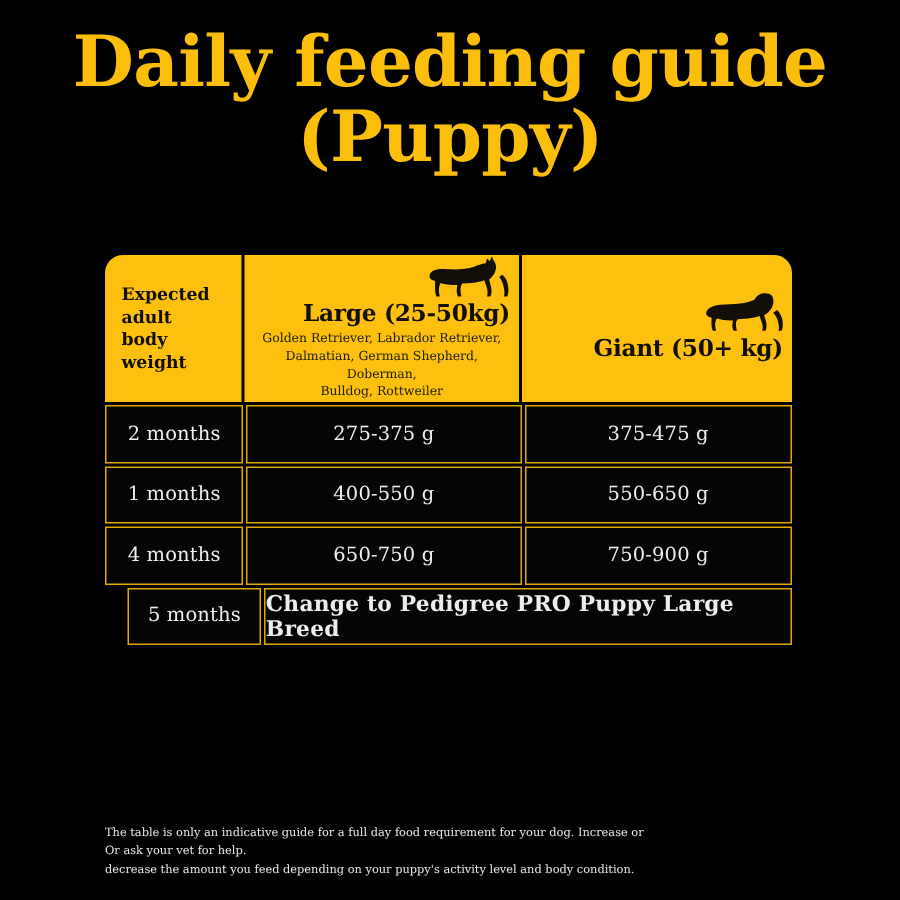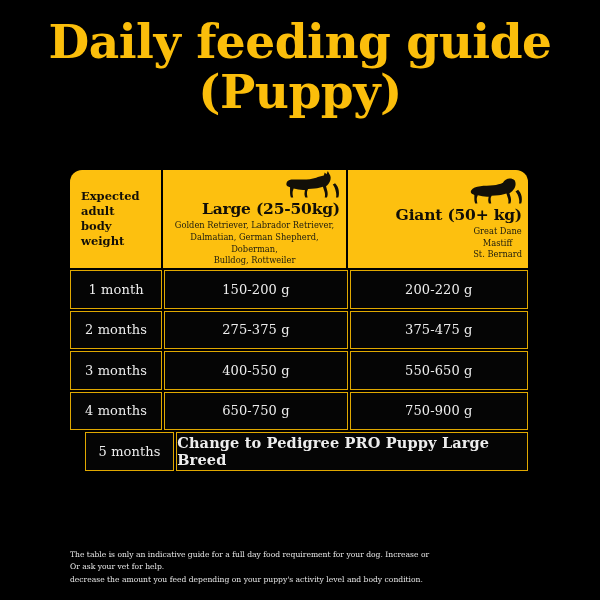--- a/index.html
+++ b/index.html
@@ -185,45 +185,35 @@
         </div>
       </div>
 
       <div class="th th-giant">
         <span class="breed-icon">
           <svg viewBox="0 0 120 62" width="52" height="28" xmlns="http://www.w3.org/2000/svg" aria-hidden="true">
             <path fill="#120F08" d="M92 2 C85 2 79 6 76 12 C70 15 62 17 54 18 C44 19 33 19 24 20 C14 21 6 24 3 29 C0 34 3 38 8 39 L10 40 L10 50 C10 54 11 57 12 60 L17 60 C16 55 15 51 16 46 L18 41 C25 43 32 44 39 44 L43 44 L42 51 C42 55 43 58 44 60 L49 60 C48 55 47 51 48 46 L50 42 L66 41 C73 40 79 39 84 37 L88 49 C89 53 89 57 88 60 L93 60 C95 56 95 51 94 46 L91 36 C96 33 100 29 103 24 C106 18 106 11 103 6 C100 3 96 2 92 2 Z M105 32 C109 36 112 42 113 49 C114 54 114 57 113 60 L118 60 C120 55 120 49 119 43 C118 37 115 32 111 28 Z"></path>
           </svg>
         </span>
         <div class="breed-title">Giant (50+ kg)</div>
-        <div class="breed-list">
-          <div>Great Dane</div>
-          <div>Mastiff</div>
-          <div>St. Bernard</div>
-        </div>
       </div>
 
     </div>
 
     <div class="tbody">
 
-      <div class="trow">
-        <div class="td td-age">1 month</div>
-        <div class="td td-large">150-200 g</div>
-        <div class="td td-giant">200-220 g</div>
-      </div>
 
       <div class="trow">
         <div class="td td-age">2 months</div>
         <div class="td td-large">275-375 g</div>
         <div class="td td-giant">375-475 g</div>
       </div>
 
       <div class="trow">
-        <div class="td td-age">3 months</div>
+        <div class="td td-age">1 months</div>
         <div class="td td-large">400-550 g</div>
         <div class="td td-giant">550-650 g</div>
       </div>
 
       <div class="trow">
         <div class="td td-age">4 months</div>
         <div class="td td-large">650-750 g</div>
         <div class="td td-giant">750-900 g</div>
       </div>
 

